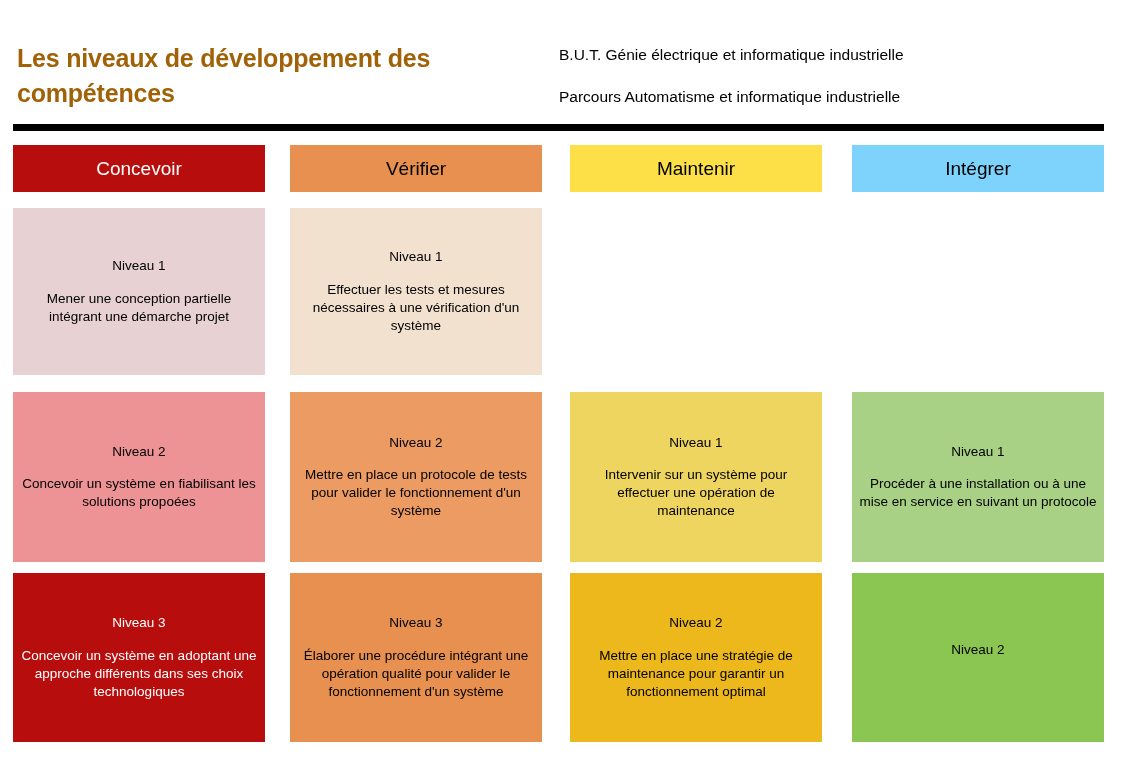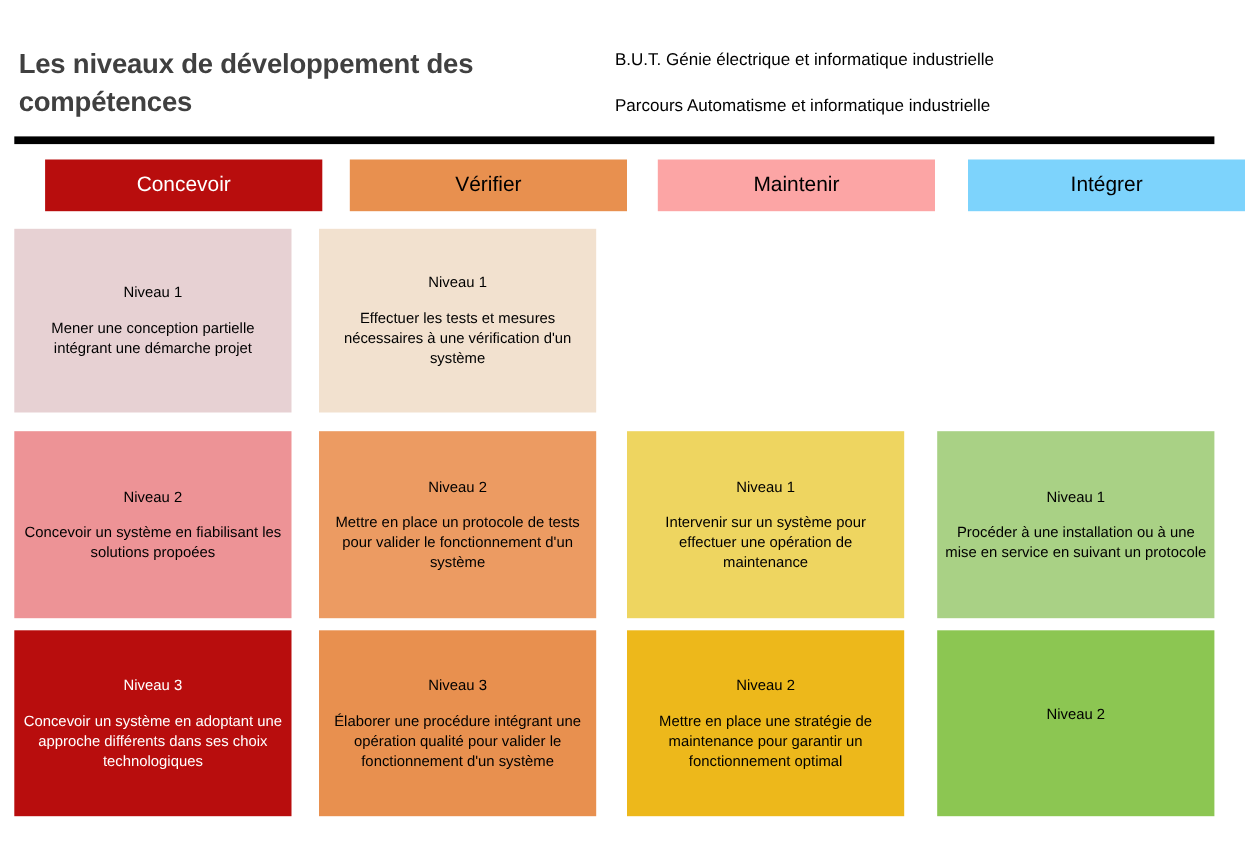--- a/index.html
+++ b/index.html
@@ -24,21 +24,21 @@
     height: 124px;
   }
   .title-main {
     position: absolute;
     left: 17px;
     top: 41px;
     width: 520px;
     font-size: 25px;
     font-weight: bold;
     line-height: 1.38;
-    color: #404040;
+    color: #a16207;
     letter-spacing: -0.2px;
   }
   .title-side {
     position: absolute;
     left: 559px;
     top: 45px;
     width: 560px;
   }
   .title-side div {
     font-size: 15.5px;
@@ -84,21 +84,20 @@
     width: 252px;
     height: 47px;
     display: flex;
     align-items: center;
     justify-content: center;
     font-size: 19px;
     color: #000000;
     box-sizing: border-box;
     padding: 0 24px;
     text-align: center;
-    margin-left: 28px;
   }
   .col-header.on-dark { color: #ffffff; }
 
   .cell {
     position: absolute;
     left: 0;
     width: 252px;
     box-sizing: border-box;
     display: flex;
     flex-direction: column;
@@ -167,21 +166,21 @@
       <div class="cell-level">Niveau 2</div>
       <div class="cell-desc">Mettre en place un protocole de tests pour valider le fonctionnement d'un système</div>
     </div>
     <div class="cell cell-row-2" style="background: rgb(232, 144, 79);">
       <div class="cell-level">Niveau 3</div>
       <div class="cell-desc">Élaborer une procédure intégrant une opération qualité pour valider le fonctionnement d'un système</div>
     </div>
   </div>
 
   <div class="column col-2">
-    <div class="col-header" style="background: #fca5a5;">Maintenir</div>
+    <div class="col-header" style="background: #fde047;">Maintenir</div>
     <div class="cell cell-row-0 empty">
       
       
     </div>
     <div class="cell cell-row-1" style="background: rgb(238, 213, 96);">
       <div class="cell-level">Niveau 1</div>
       <div class="cell-desc">Intervenir sur un système pour effectuer une opération de maintenance</div>
     </div>
     <div class="cell cell-row-2" style="background: rgb(237, 184, 27);">
       <div class="cell-level">Niveau 2</div>

